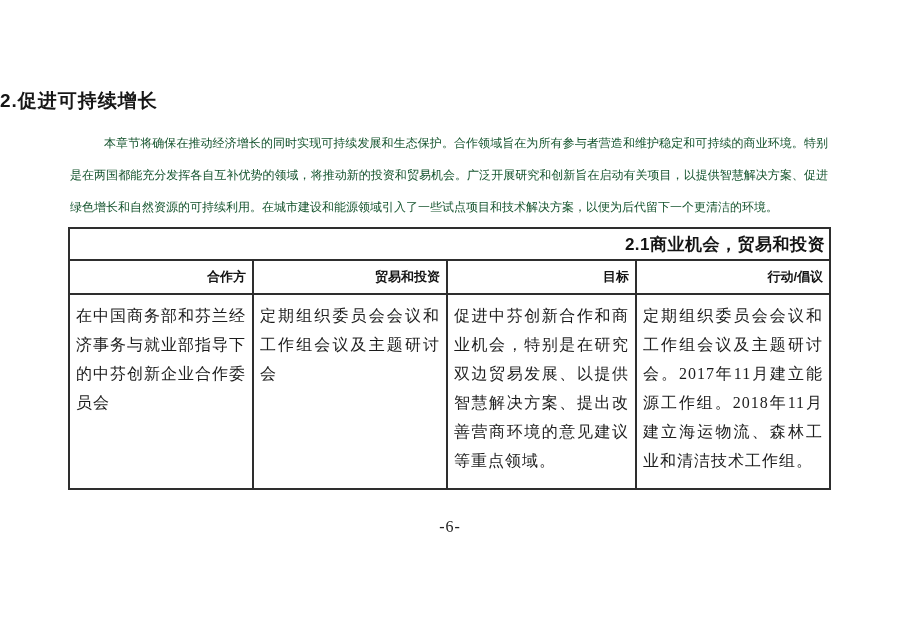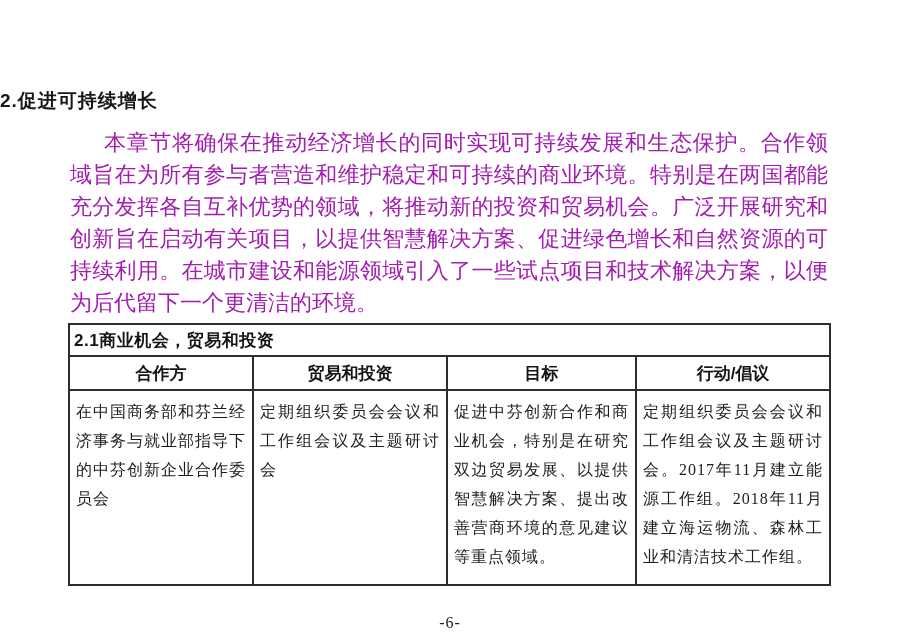--- a/index.html
+++ b/index.html
@@ -21,57 +21,57 @@
     font-weight:700;
     font-size:19px;
     line-height:26px;
     letter-spacing:1px;
     color:#161616;
   }
 
   .intro-paragraph {
     margin:13px 0 0 70px;
     width:758px;
-    font-size:22px;
+    font-size:12px;
     line-height:32px;
     text-indent:34px;
     text-align:justify;
     text-justify:inter-character;
     word-break:break-all;
-    color:#a21caf;
+    color:#14532d;
   }
 
   table.coop-table {
     margin:4px 0 0 68px;
     width:761px;
     border-collapse:collapse;
     table-layout:fixed;
   }
   .coop-table th, .coop-table td {
     border:2px solid #2e2e2e;
     overflow:hidden;
   }
   .coop-table .tbl-title-cell {
     height:28px;
-    text-align:left;
+    text-align:right;
     vertical-align:middle;
     font-family:"Liberation Sans", sans-serif;
     font-weight:700;
     font-size:17px;
     letter-spacing:0.5px;
     padding:1px 4px;
     color:#141414;
   }
   .coop-table th.col-header {
     height:28px;
-    text-align:center;
+    text-align:right;
     vertical-align:middle;
     font-family:"Liberation Sans", sans-serif;
     font-weight:700;
-    font-size:17px;
+    font-size:13px;
     padding:2px 6px;
     color:#141414;
   }
   .coop-table td.data-cell {
     height:183px;
     vertical-align:top;
     padding:6px 6px 4px 6px;
     font-family:Liberation Serif, serif;
     font-size:16px;
     line-height:29px;

